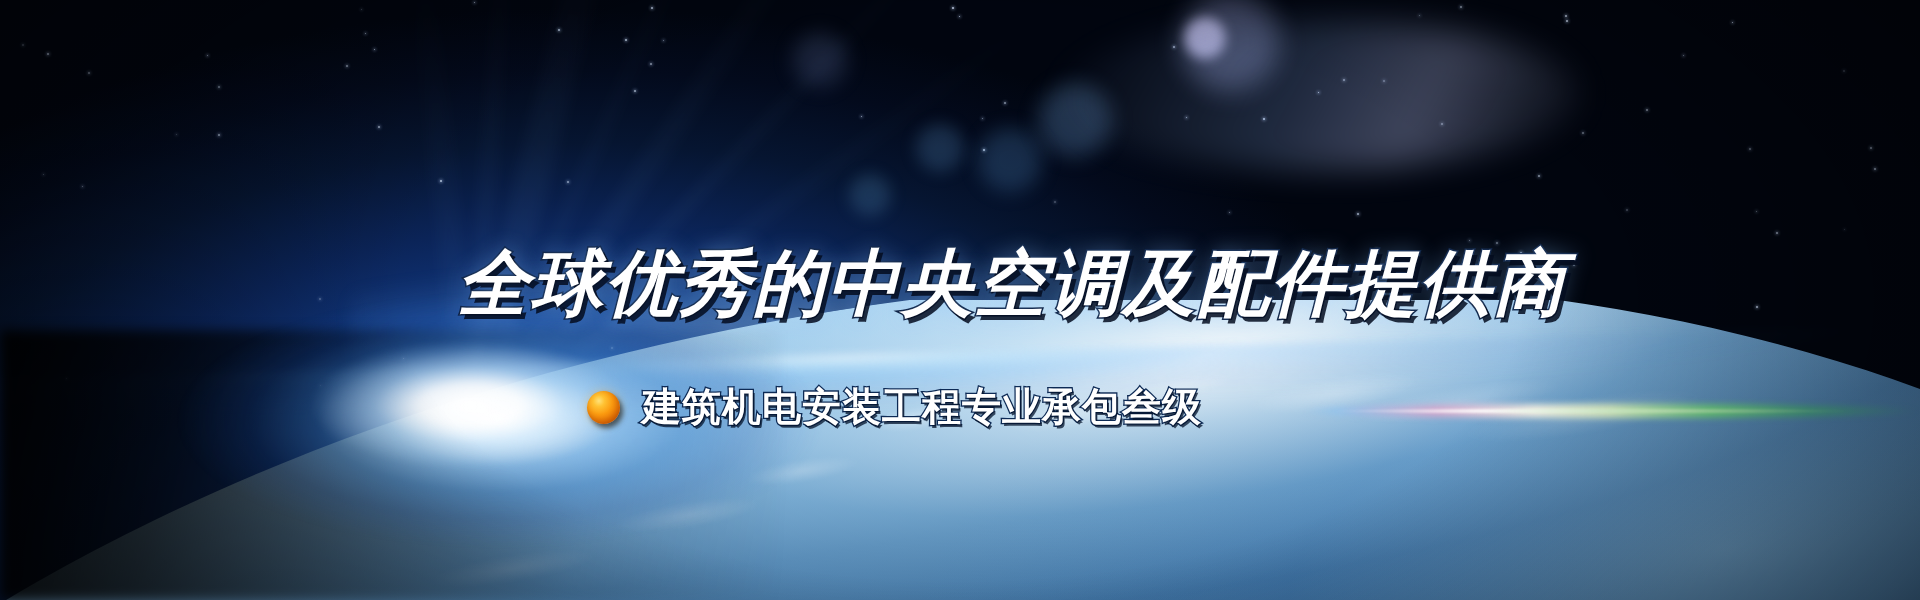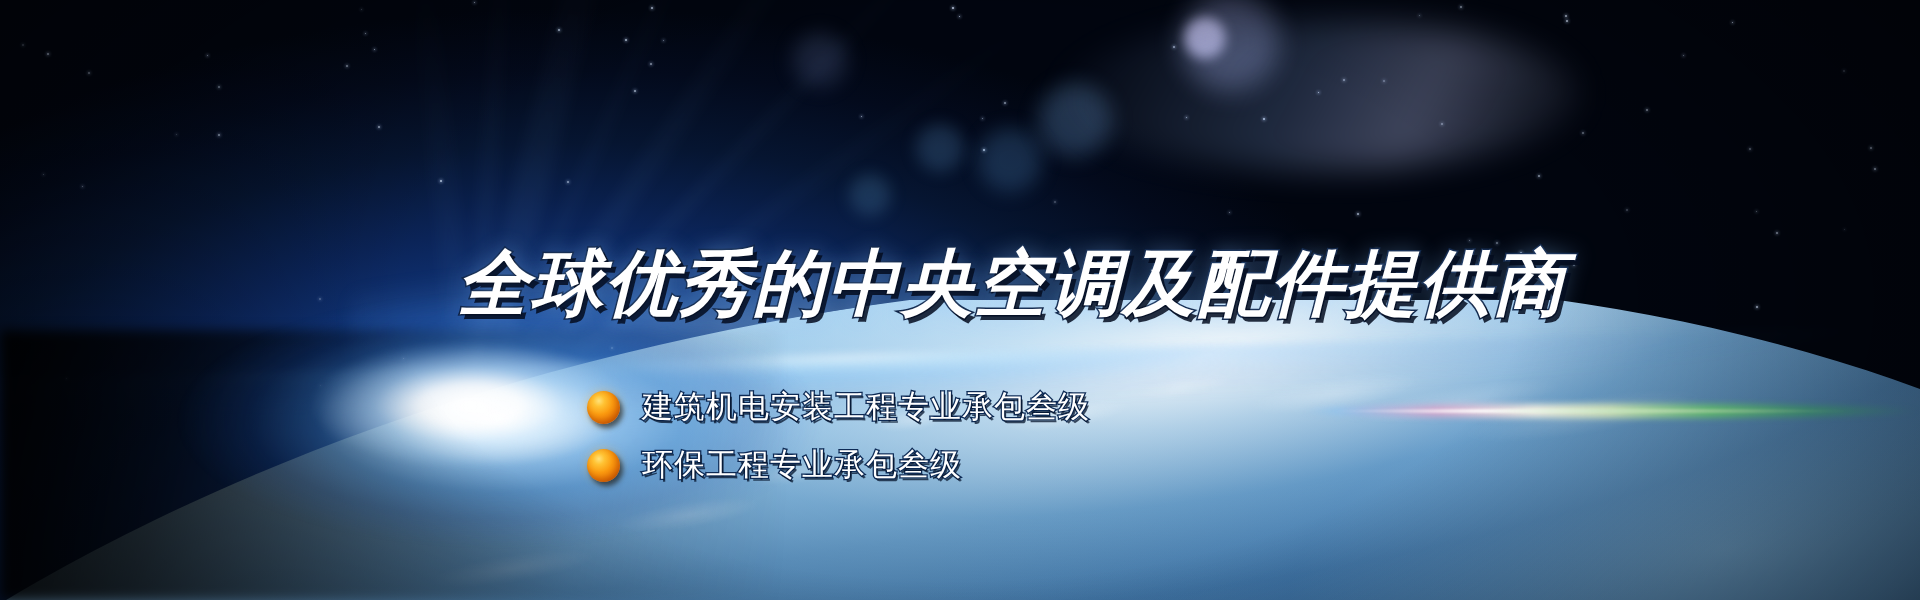--- a/index.html
+++ b/index.html
@@ -179,22 +179,22 @@
     flex:0 0 auto;
     margin-right:22px;
     background:
       radial-gradient(circle at 36% 30%, #ffe27a 0%, #ffc233 18%, #fb9b10 44%, #ef7c06 68%, #d55f02 88%, #b84c02 100%);
     box-shadow:
       3px 4px 5px rgba(0,0,0,.55),
       inset -2px -3px 6px rgba(150,55,0,.45),
       0 0 10px rgba(255,170,40,.35);
   }
   .bullet-text{
-    font-size:31px;
-    font-weight:normal;
+    font-size:39px;
+    font-weight:bold;
     color:#ffffff;
     white-space:nowrap;
     letter-spacing:1px;
     -webkit-text-stroke:2.6px #0d2a55;
     paint-order:stroke fill;
     text-shadow:2px 3px 0 rgba(6,20,44,.75);
   }
 </style>
 </head>
 <body>
@@ -331,20 +331,16 @@
 
     <div class="headline">全球优秀的中央空调及配件提供商</div>
 
     <div class="bullets">
 
       <div class="bullet-row">
         <span class="bullet-dot"></span>
         <span class="bullet-text">建筑机电安装工程专业承包叁级</span>
       </div>
 
-      <div class="bullet-row">
-        <span class="bullet-dot"></span>
-        <span class="bullet-text">环保工程专业承包叁级</span>
-      </div>
 
     </div>
   </div>
 </div>
 
 </body></html>

